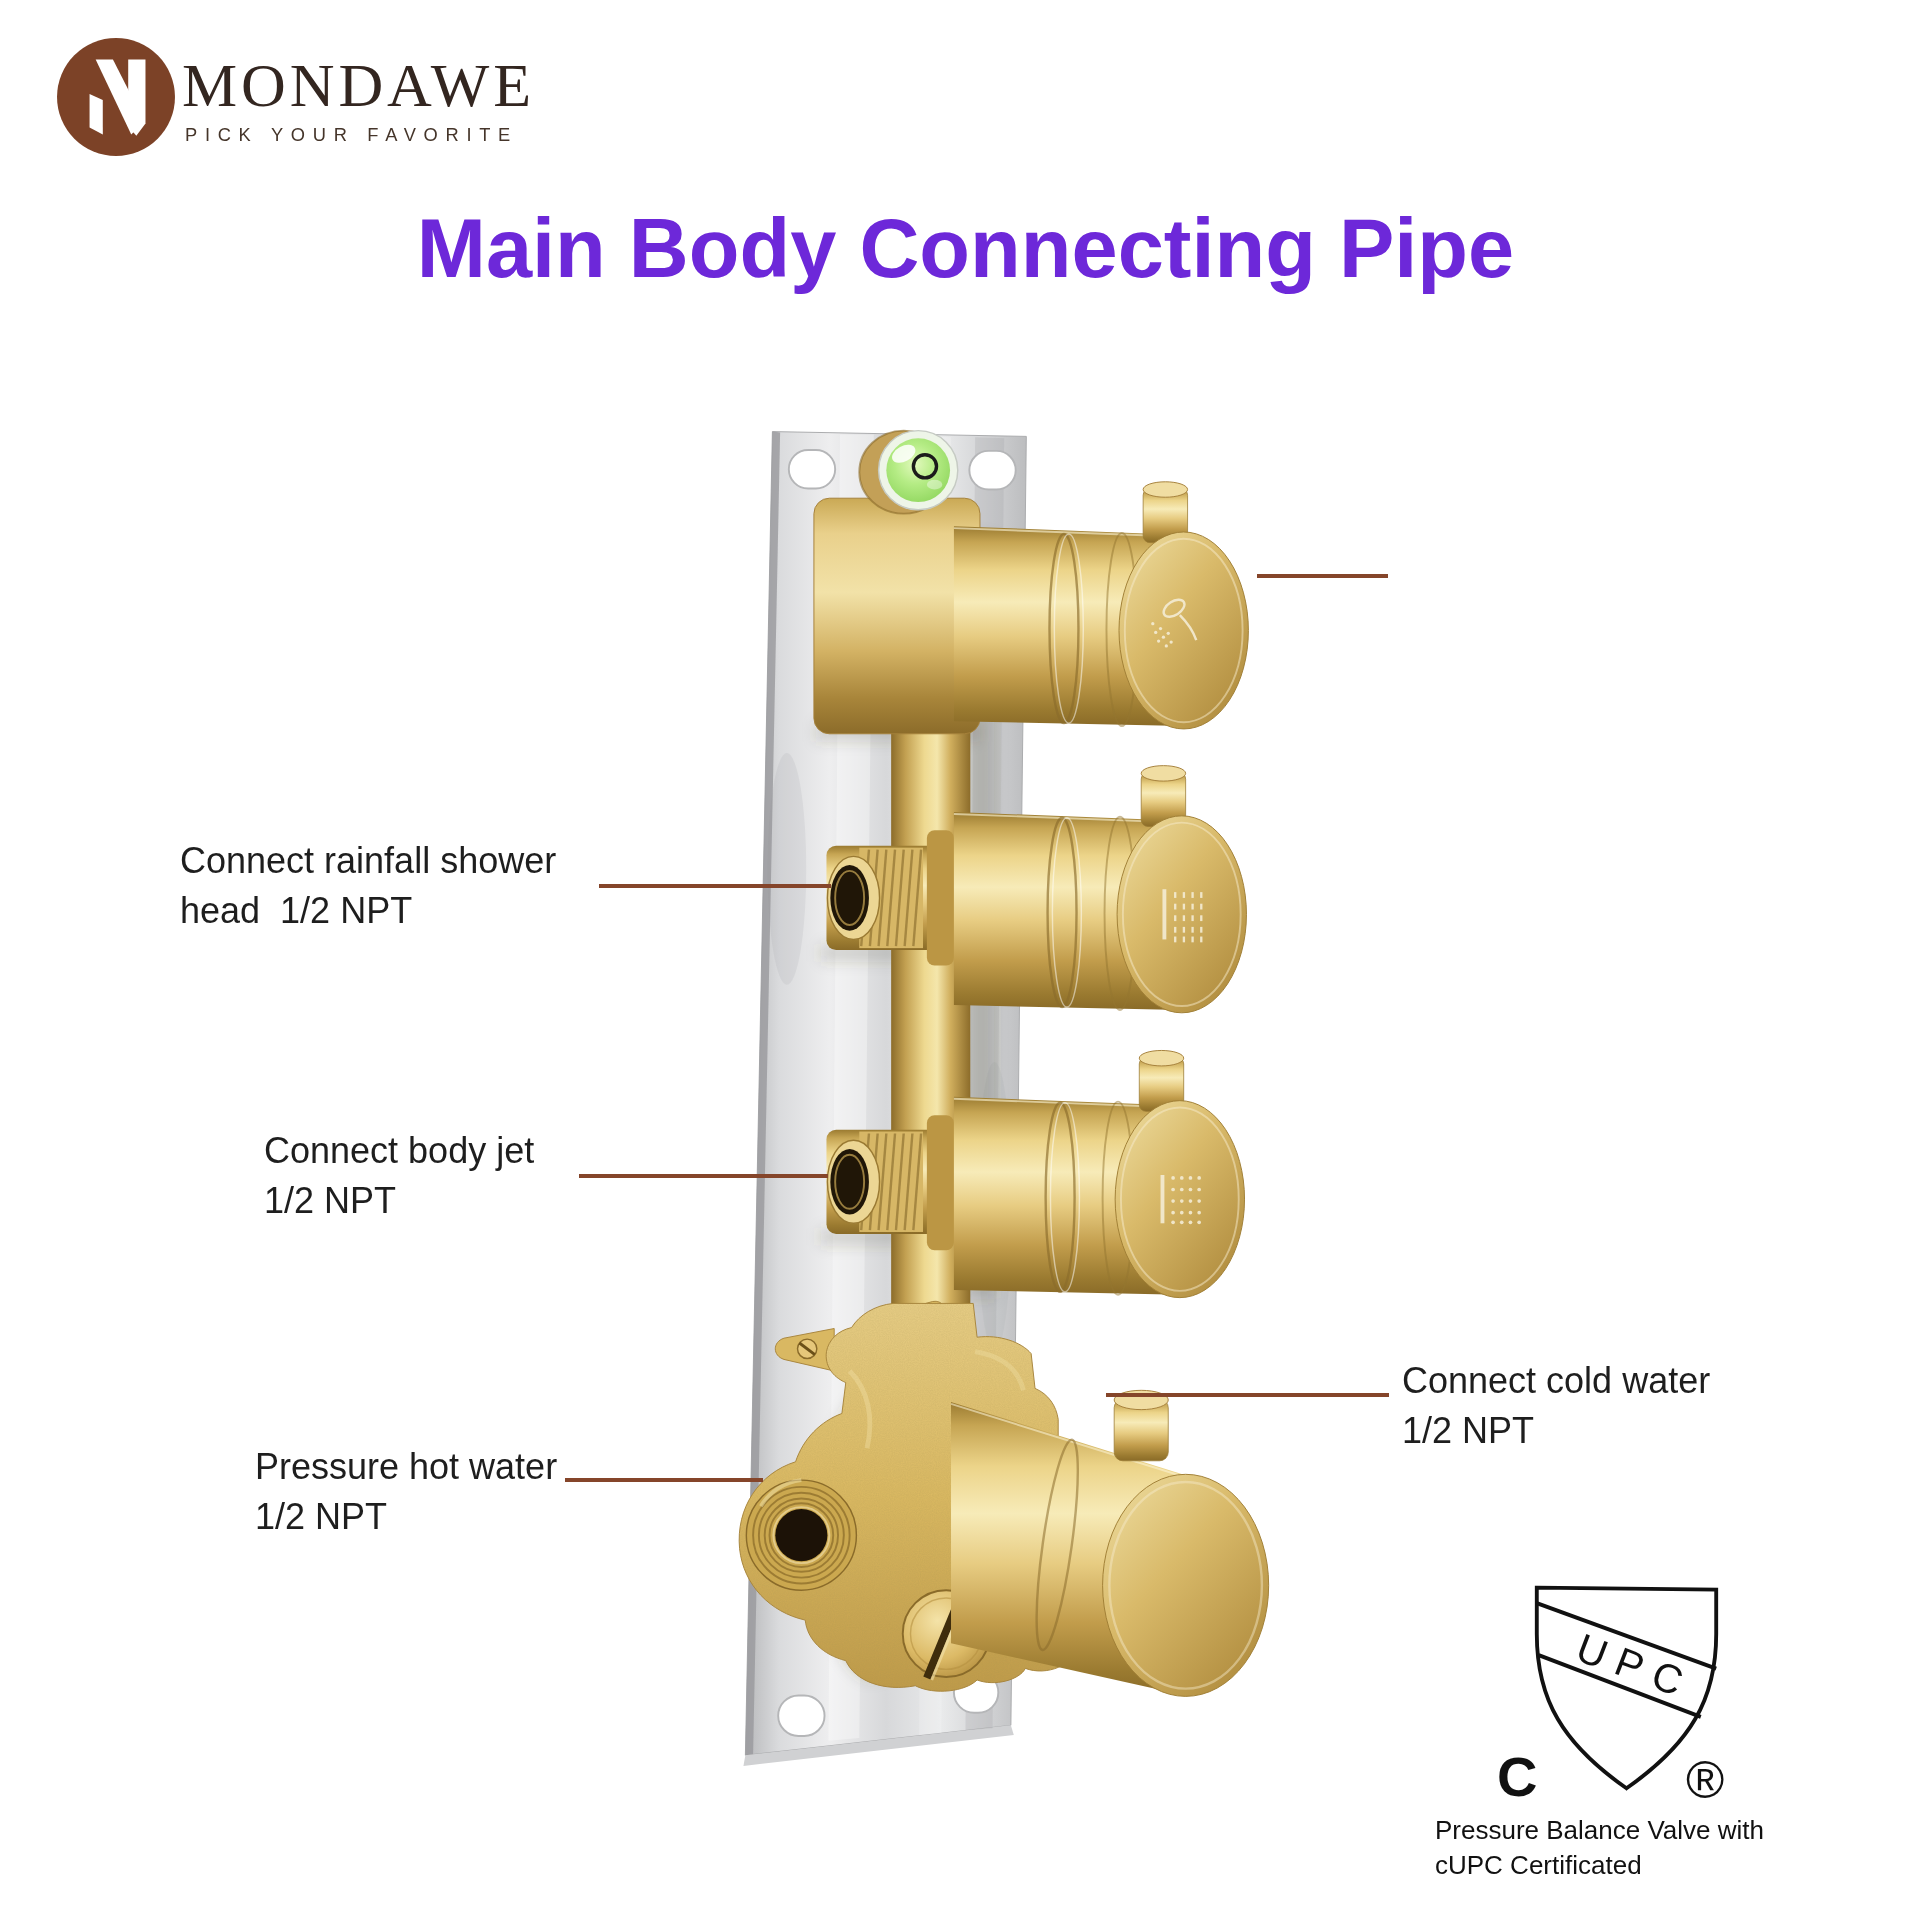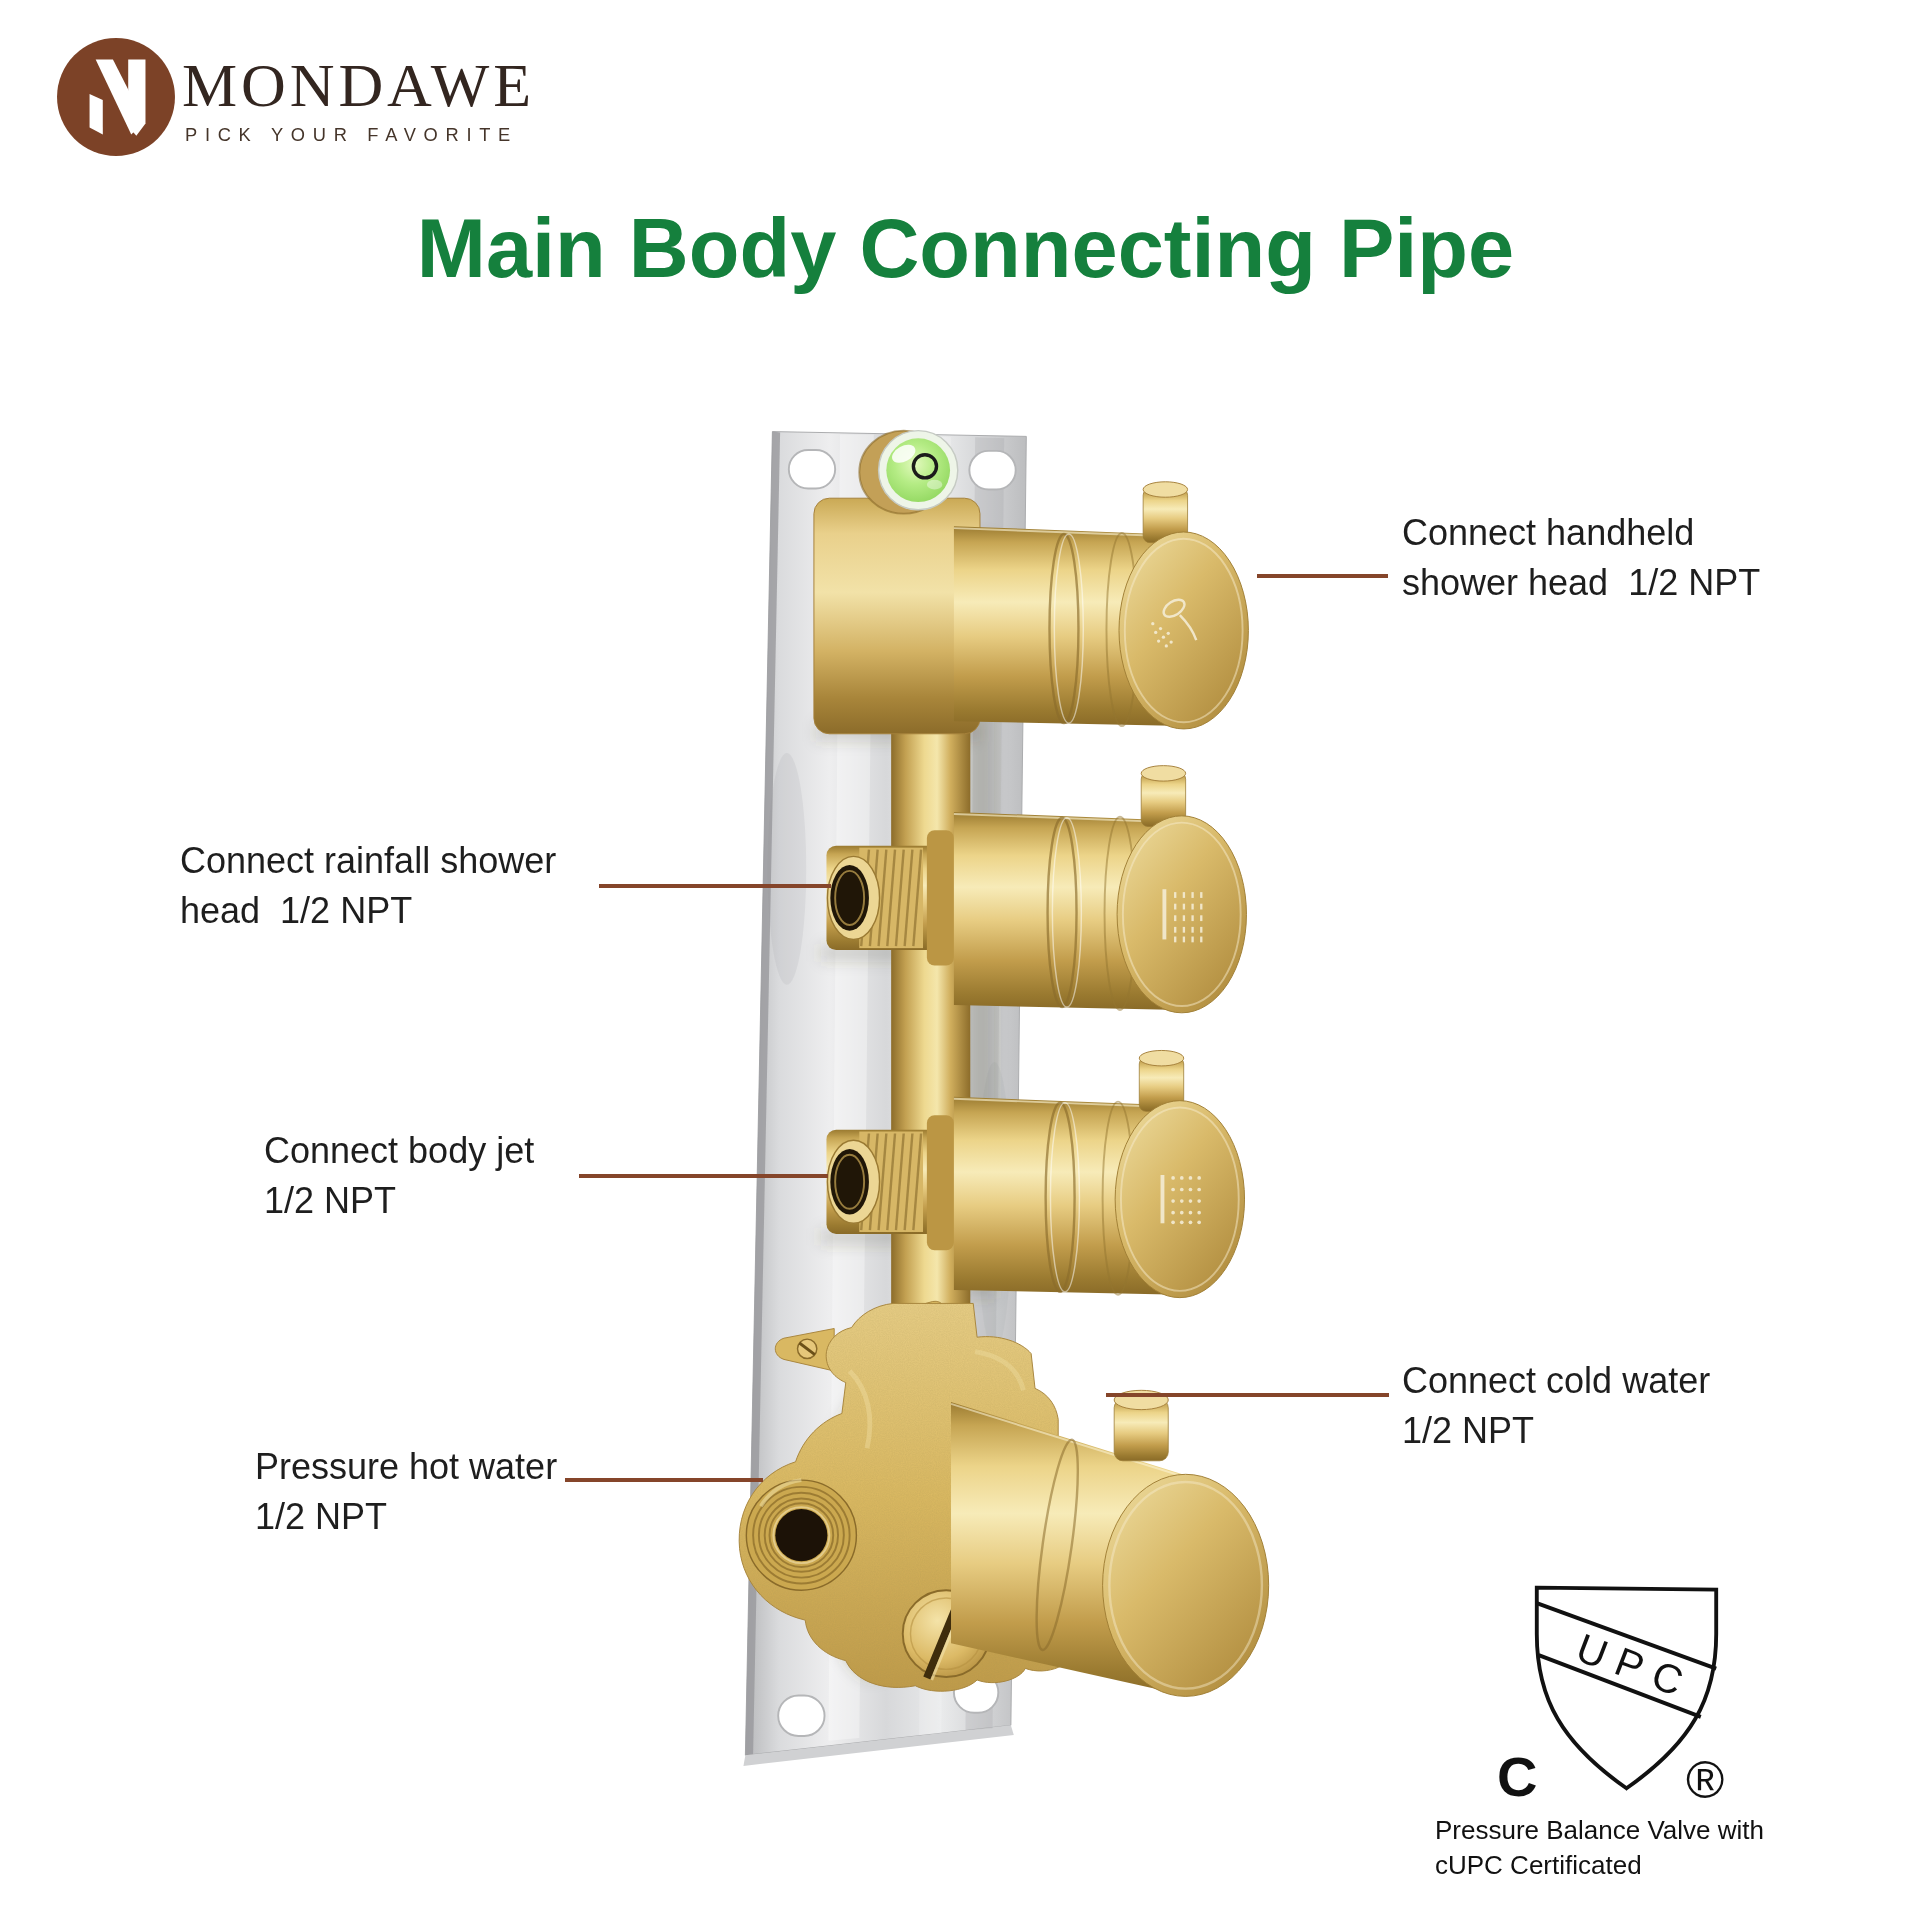--- a/index.html
+++ b/index.html
@@ -6,21 +6,21 @@
   .canvas{position:relative;width:1931px;height:1931px;background:#ffffff;overflow:hidden;
           font-family:"Liberation Sans", sans-serif;}
   
   .brand-logo{position:absolute;left:55px;top:36px;width:122px;height:122px;}
   .wordmark{position:absolute;left:182px;top:50px;font-family:"Liberation Serif", serif;
             font-size:62px;letter-spacing:3.9px;color:#332620;font-weight:500;}
   .tagline{position:absolute;left:185px;top:124px;font-size:18.3px;letter-spacing:7.7px;
            color:#45352a;font-weight:500;}
   
   .title{position:absolute;left:0;top:201px;width:1931px;margin:0;text-align:center;
-         font-size:83px;font-weight:bold;color:#15803d;}
+         font-size:83px;font-weight:bold;color:#6d28d9;}
   
   .valve-svg{position:absolute;left:0;top:0;width:1931px;height:1931px;}
   
   .leader{position:absolute;height:3.9px;background:#85452a;}
   .l-handheld{left:1257px;top:574px;width:131px;}
   .l-rainfall{left:599px;top:884px;width:232px;}
   .l-bodyjet{left:579px;top:1174px;width:249px;}
   .l-cold{left:1106px;top:1393px;width:283px;}
   .l-hot{left:565px;top:1478px;width:198px;}
   
@@ -348,24 +348,20 @@
       <ellipse cx="1228" cy="1642" rx="79" ry="107" fill="none" stroke="#f7eccb" stroke-width="2.5" opacity="0.45"></ellipse>
     </g>
   </svg>
 
   <div class="leader l-handheld"></div>
   <div class="leader l-rainfall"></div>
   <div class="leader l-bodyjet"></div>
   <div class="leader l-cold"></div>
   <div class="leader l-hot"></div>
 
-  <div class="callout co-handheld">
-    <span>Connect handheld</span>
-    <span>shower head  1/2 NPT</span>
-  </div>
   <div class="callout co-rainfall">
     <span>Connect rainfall shower</span>
     <span>head  1/2 NPT</span>
   </div>
   <div class="callout co-bodyjet">
     <span>Connect body jet</span>
     <span>1/2 NPT</span>
   </div>
   <div class="callout co-cold">
     <span>Connect cold water</span>

